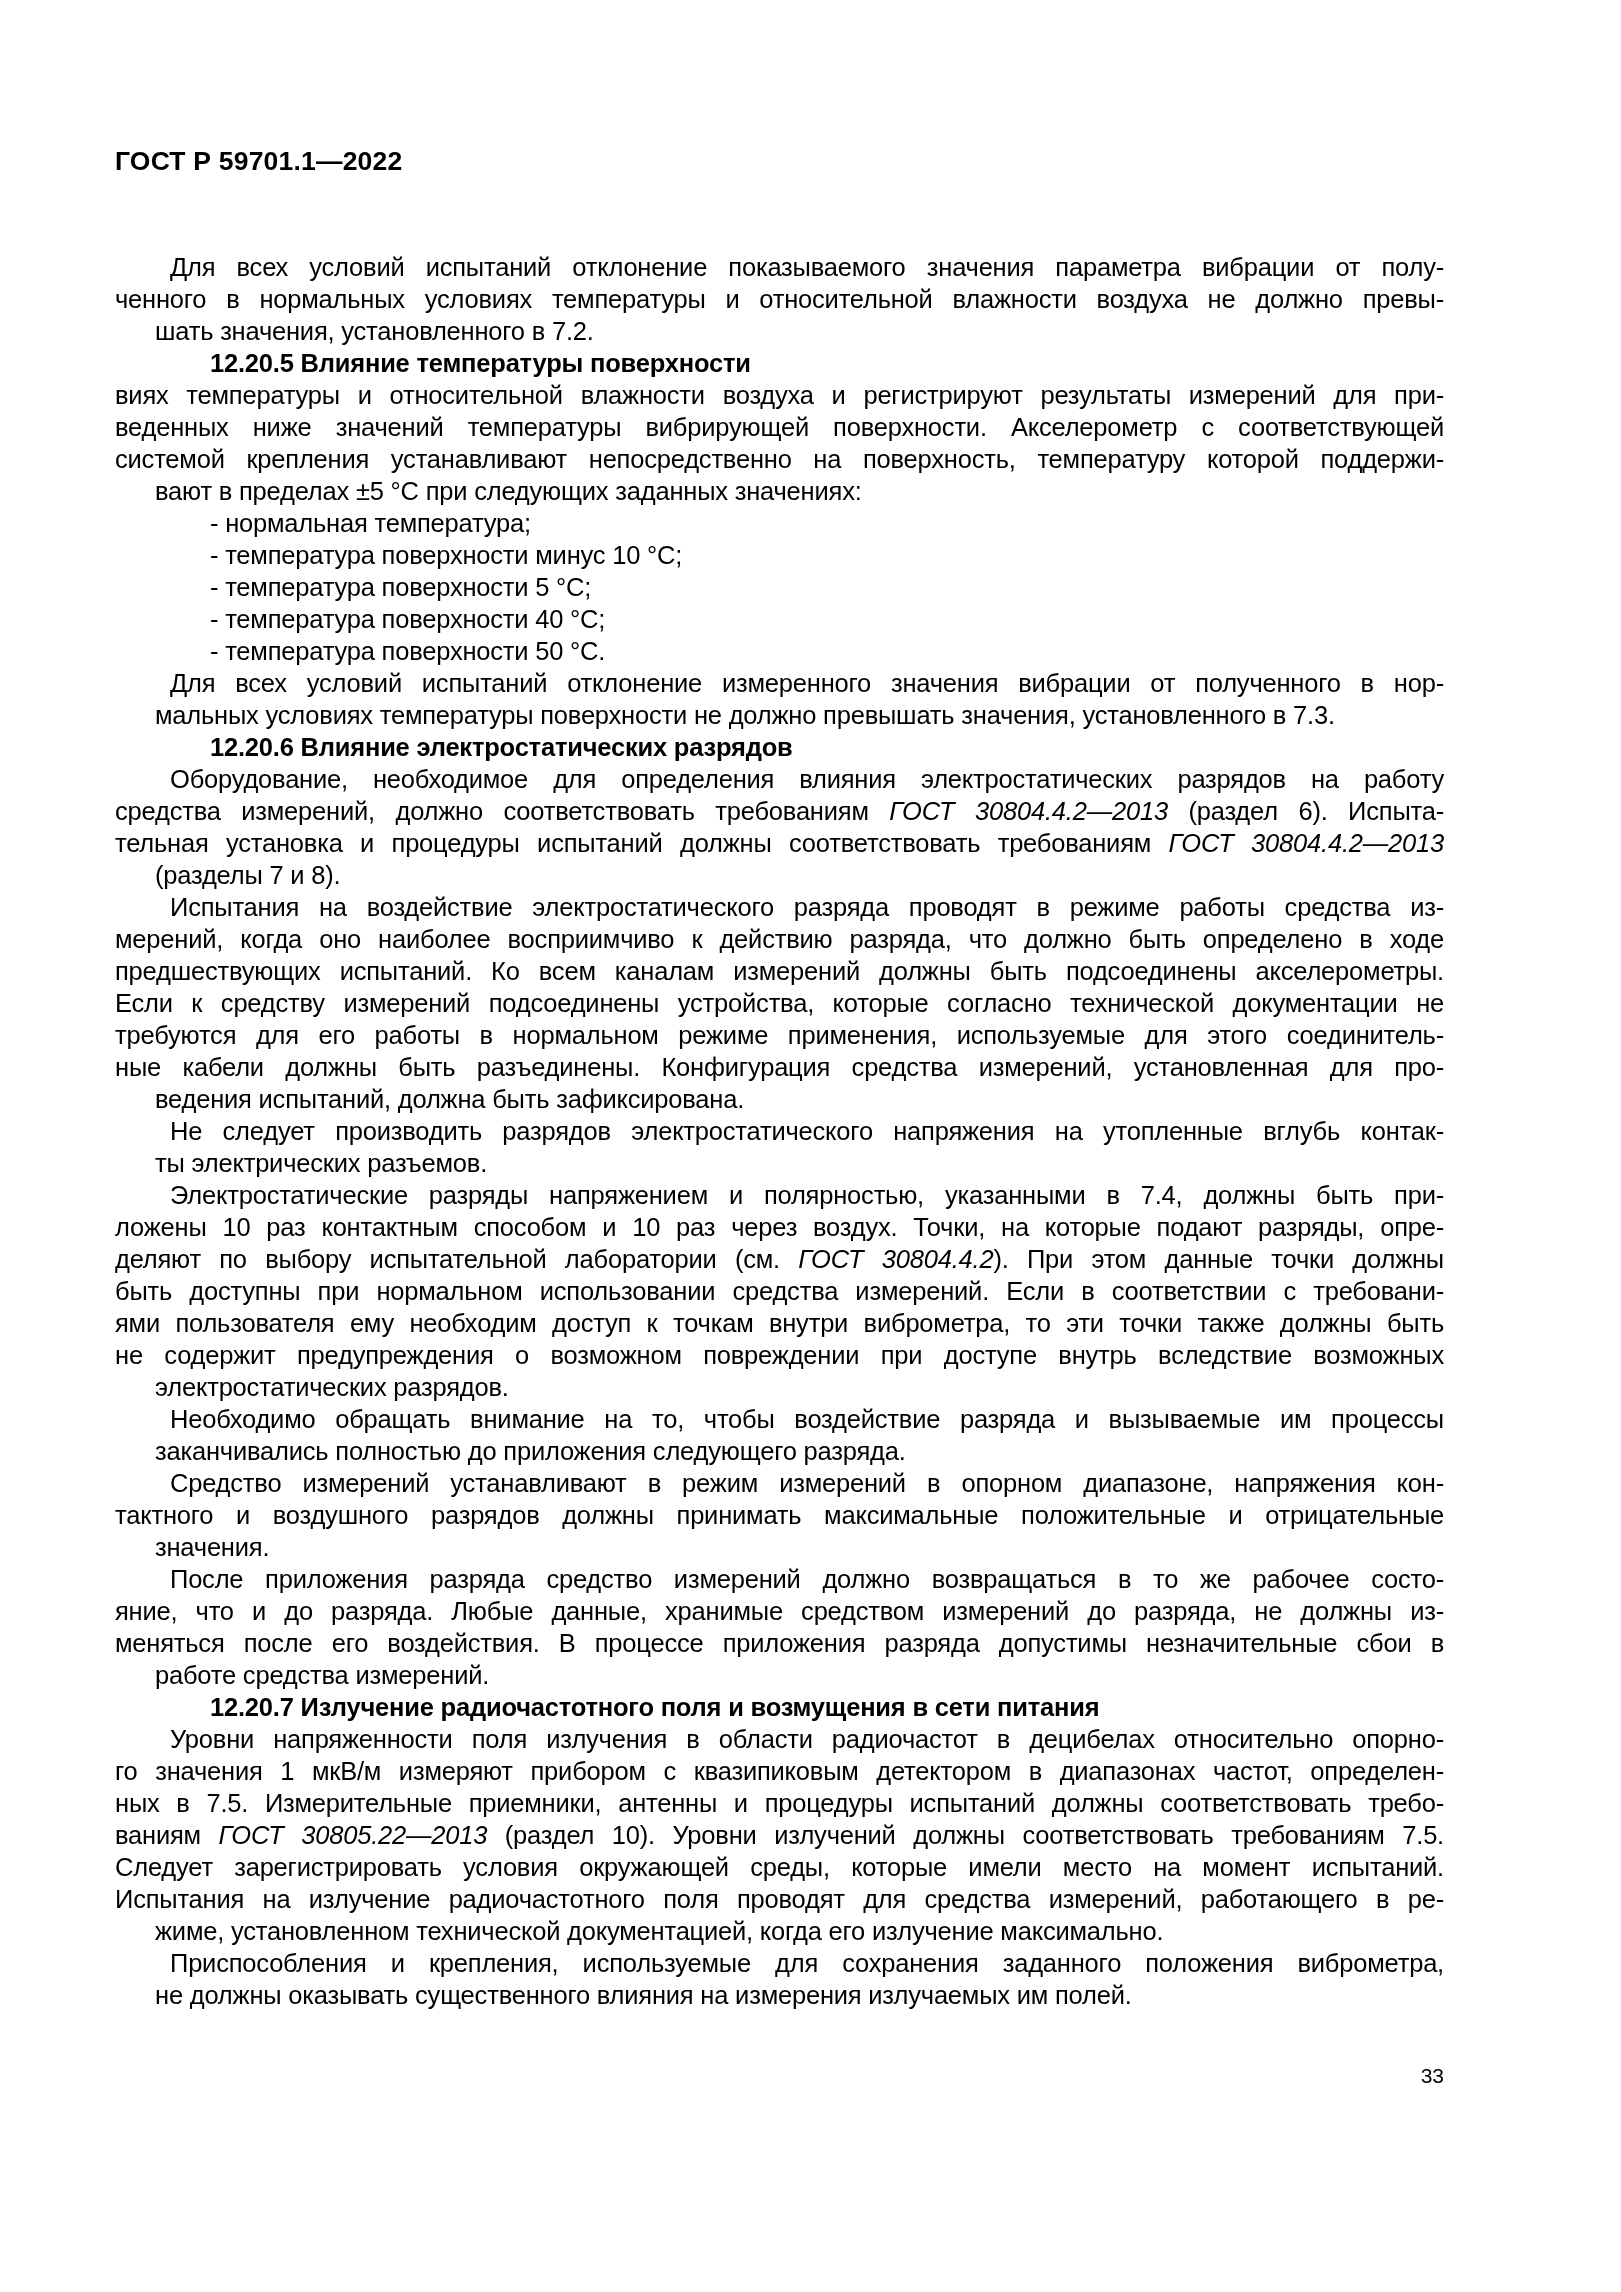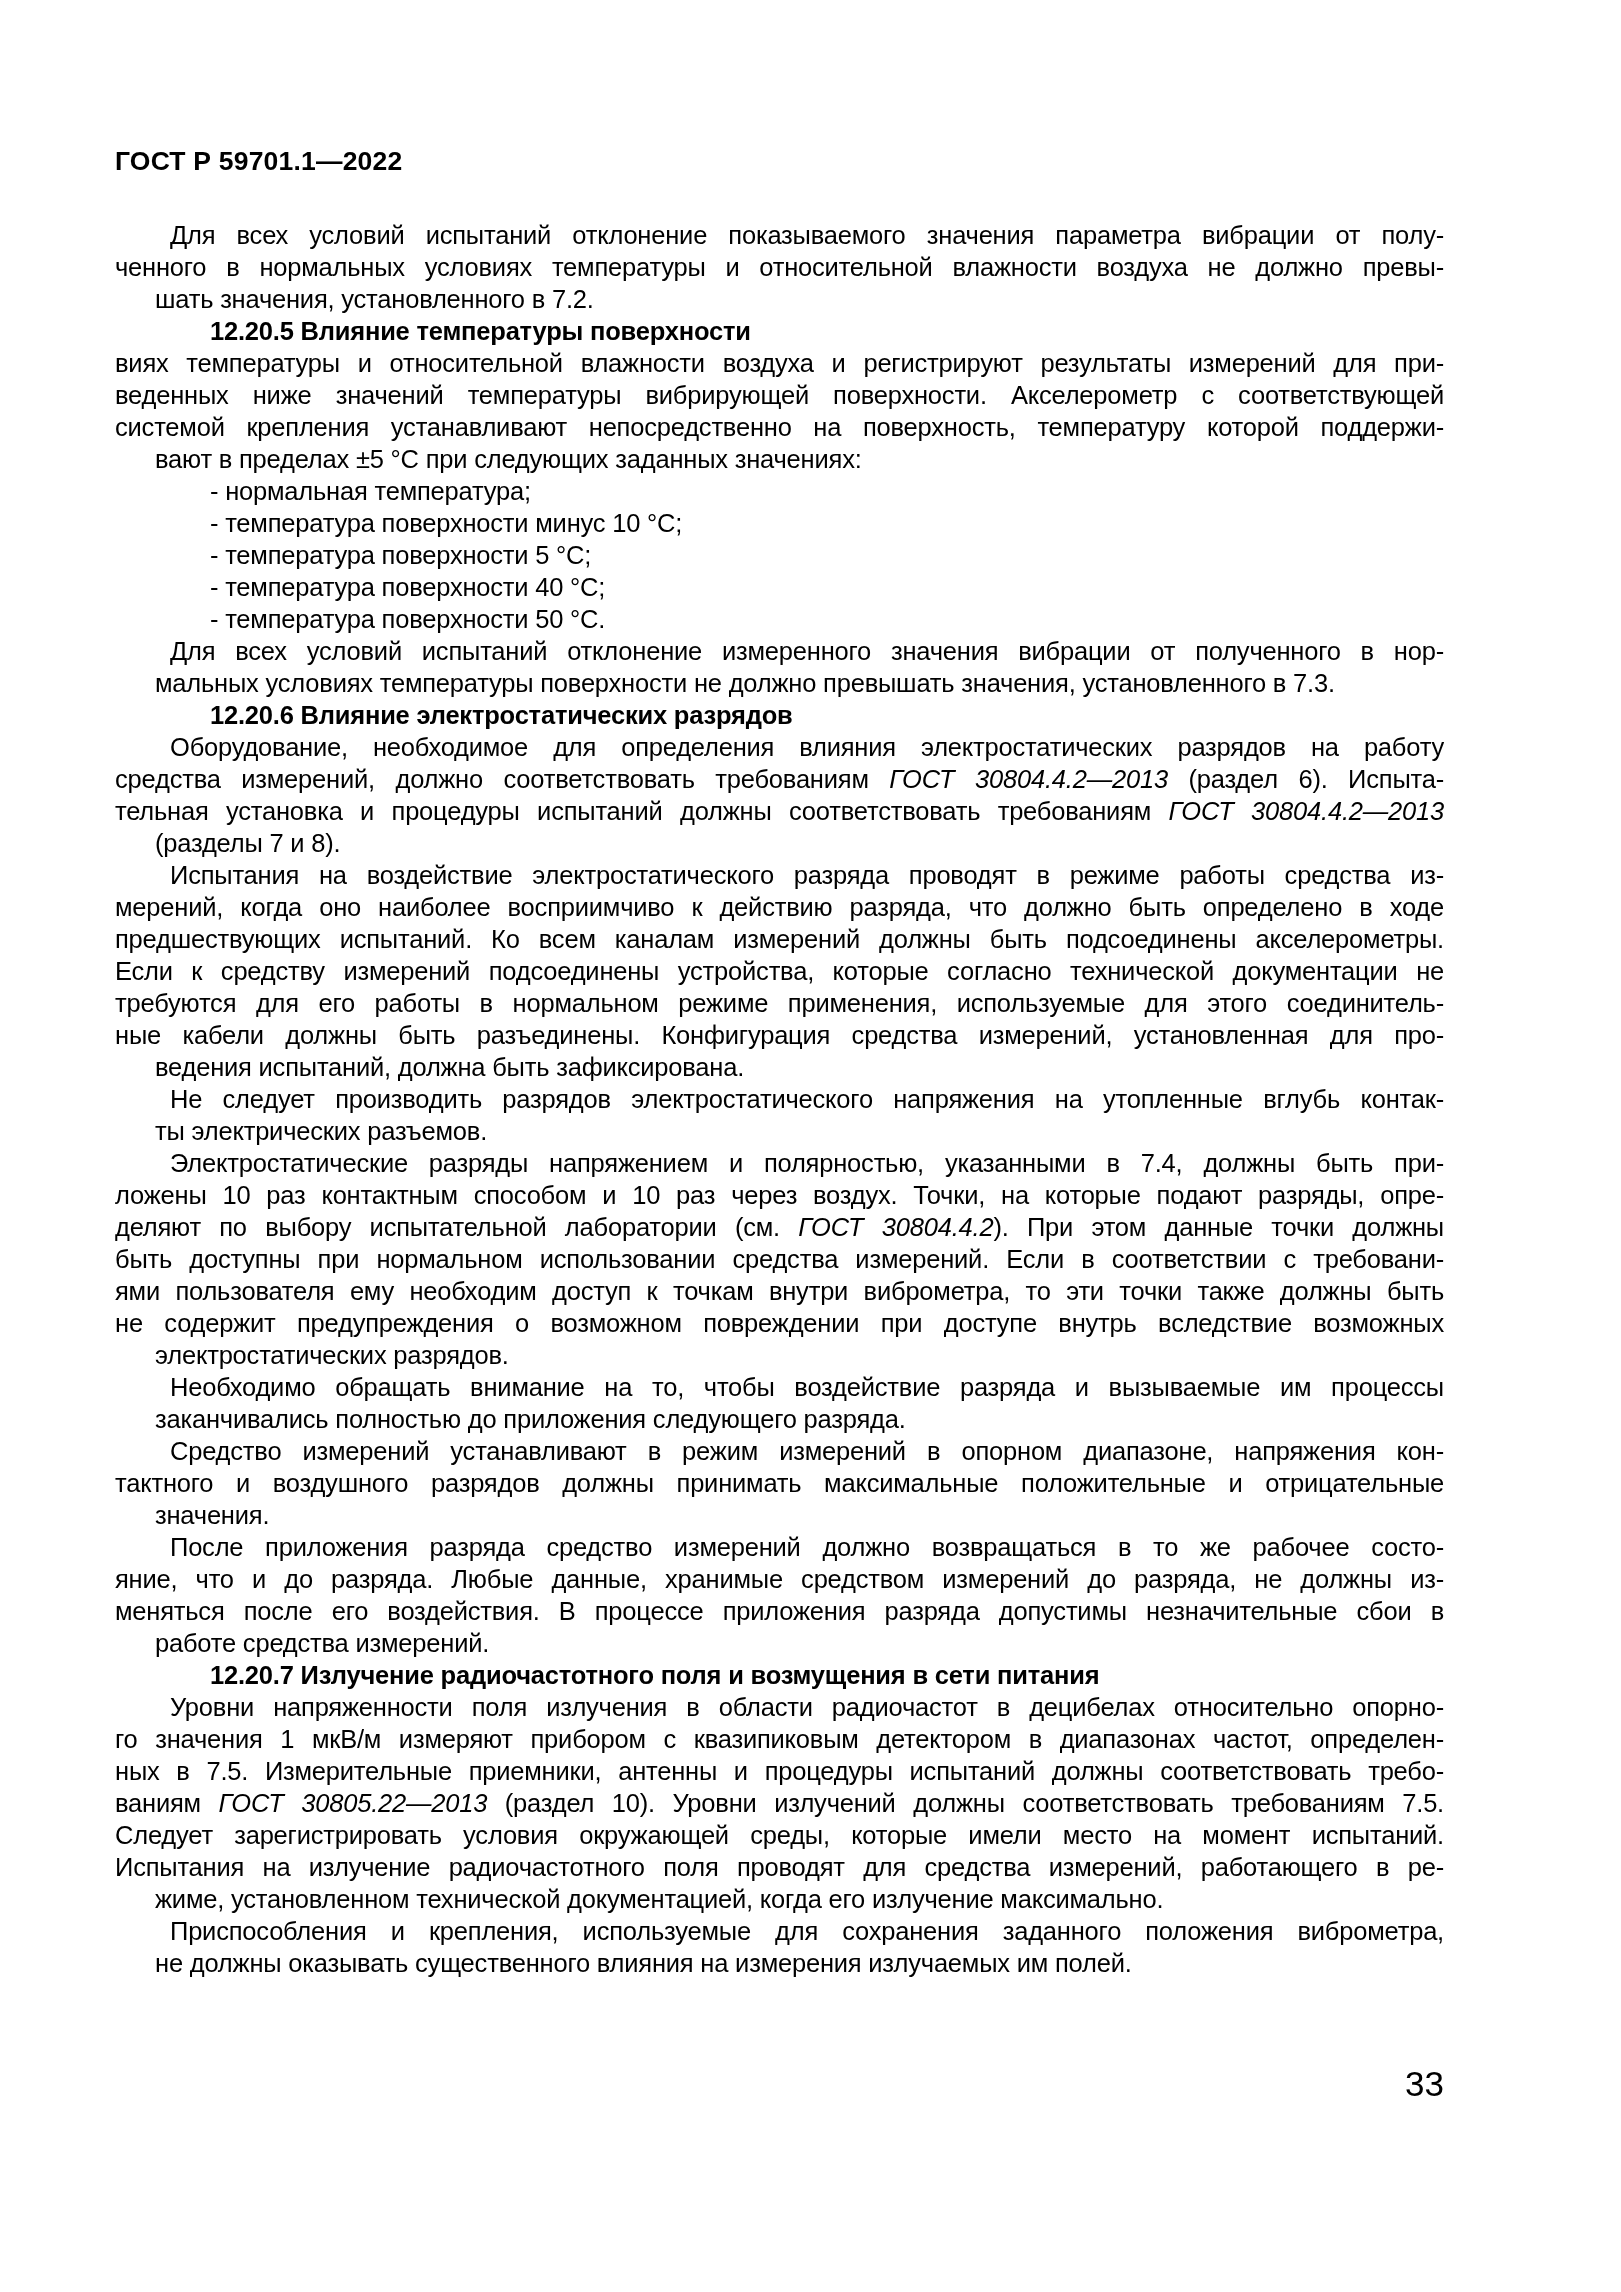--- a/index.html
+++ b/index.html
@@ -18,21 +18,21 @@
     left: 115px;
     width: 1329px;
     text-align: left;
     font-weight: 700;
     font-size: 26.5px;
     letter-spacing: 0.2px;
     white-space: nowrap;
   }
   .doc-body {
     position: absolute;
-    top: 219px;
+    top: 251px;
     left: 115px;
     width: 1329px;
   }
   .line {
     font-size: 25.5px;
     line-height: 32px;
     height: 32px;
     overflow: hidden;
     text-align: justify;
     text-align-last: justify;
@@ -43,21 +43,21 @@
   .block.heading .line {
     font-weight: 700;
     text-align-last: left;
   }
   .page-number {
     position: absolute;
     top: 2064px;
     left: 115px;
     width: 1329px;
     text-align: right;
-    font-size: 35px;
+    font-size: 21px;
   }
   i { font-style: italic; }
 </style>
 </head>
 <body>
 
 <div class="page">
   <div class="doc-header">ГОСТ Р 59701.1—2022</div>
 
   <div class="doc-body">

